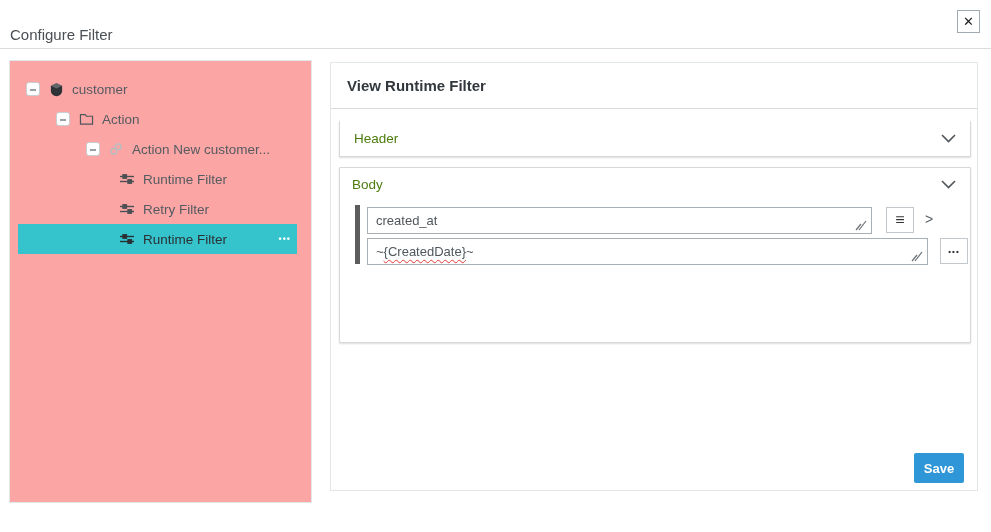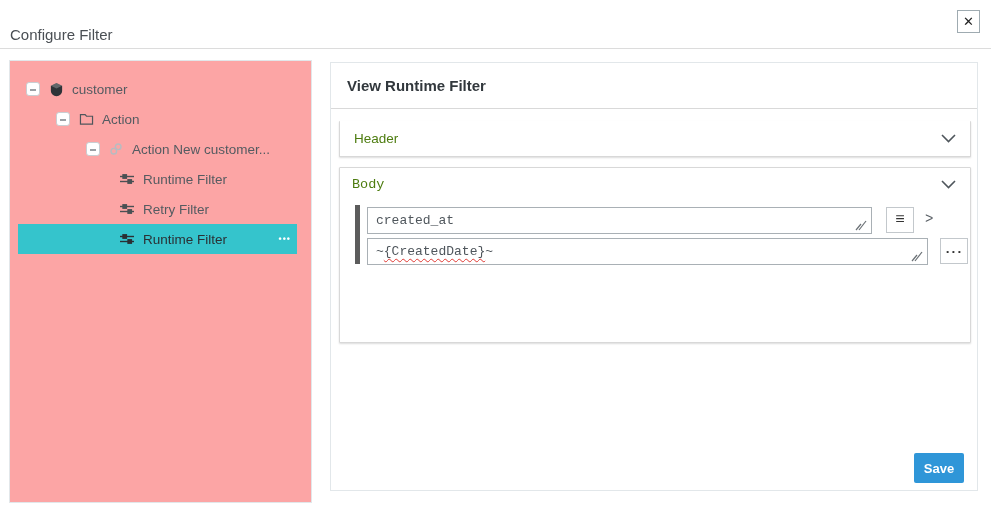--- a/index.html
+++ b/index.html
@@ -39,21 +39,21 @@
     border:1px solid #e2e7ea; background:#fff; }
   .rp-title-strip { position:absolute; left:0; top:0; width:100%; height:46px;
     border-bottom:1px solid #d9d9d9; display:flex; align-items:center; padding-left:16px; }
   .rp-title { font-size:15px; font-weight:bold; color:#32383d; }
 
   .card { position:absolute; left:8px; width:632px; background:#fff;
     border:1px solid #d8d8d8; border-radius:1px; box-shadow:0 1px 2px rgba(0,0,0,0.14); }
   .card-header { border-top:none; top:58px; height:36px; display:flex; align-items:center;
     padding:0 14px; justify-content:space-between; cursor:pointer; }
   .card-label { font-size:13.5px; color:#4d7c0f; }
-  .card-body { top:104px; height:176px;font-family:Liberation Mono, monospace; }
+  .card-body { top:104px; height:176px; }
   .card-body .cb-head { display:flex; align-items:center; justify-content:space-between;
     padding:9px 14px 0 12px; cursor:pointer; }
 
   .chev { display:block; cursor:pointer; }
 
   .group-bar { position:absolute; left:15px; top:37px; width:5px; height:59px; background:#5c5c5c; }
 
   .fake-input { position:absolute; height:27px; border:1px solid #a9b0b5; background:#fff;
     font-size:13px; color:#4f565c; display:flex; align-items:center; padding:0 22px 0 8px;
     cursor:text; overflow:hidden; white-space:nowrap; }

